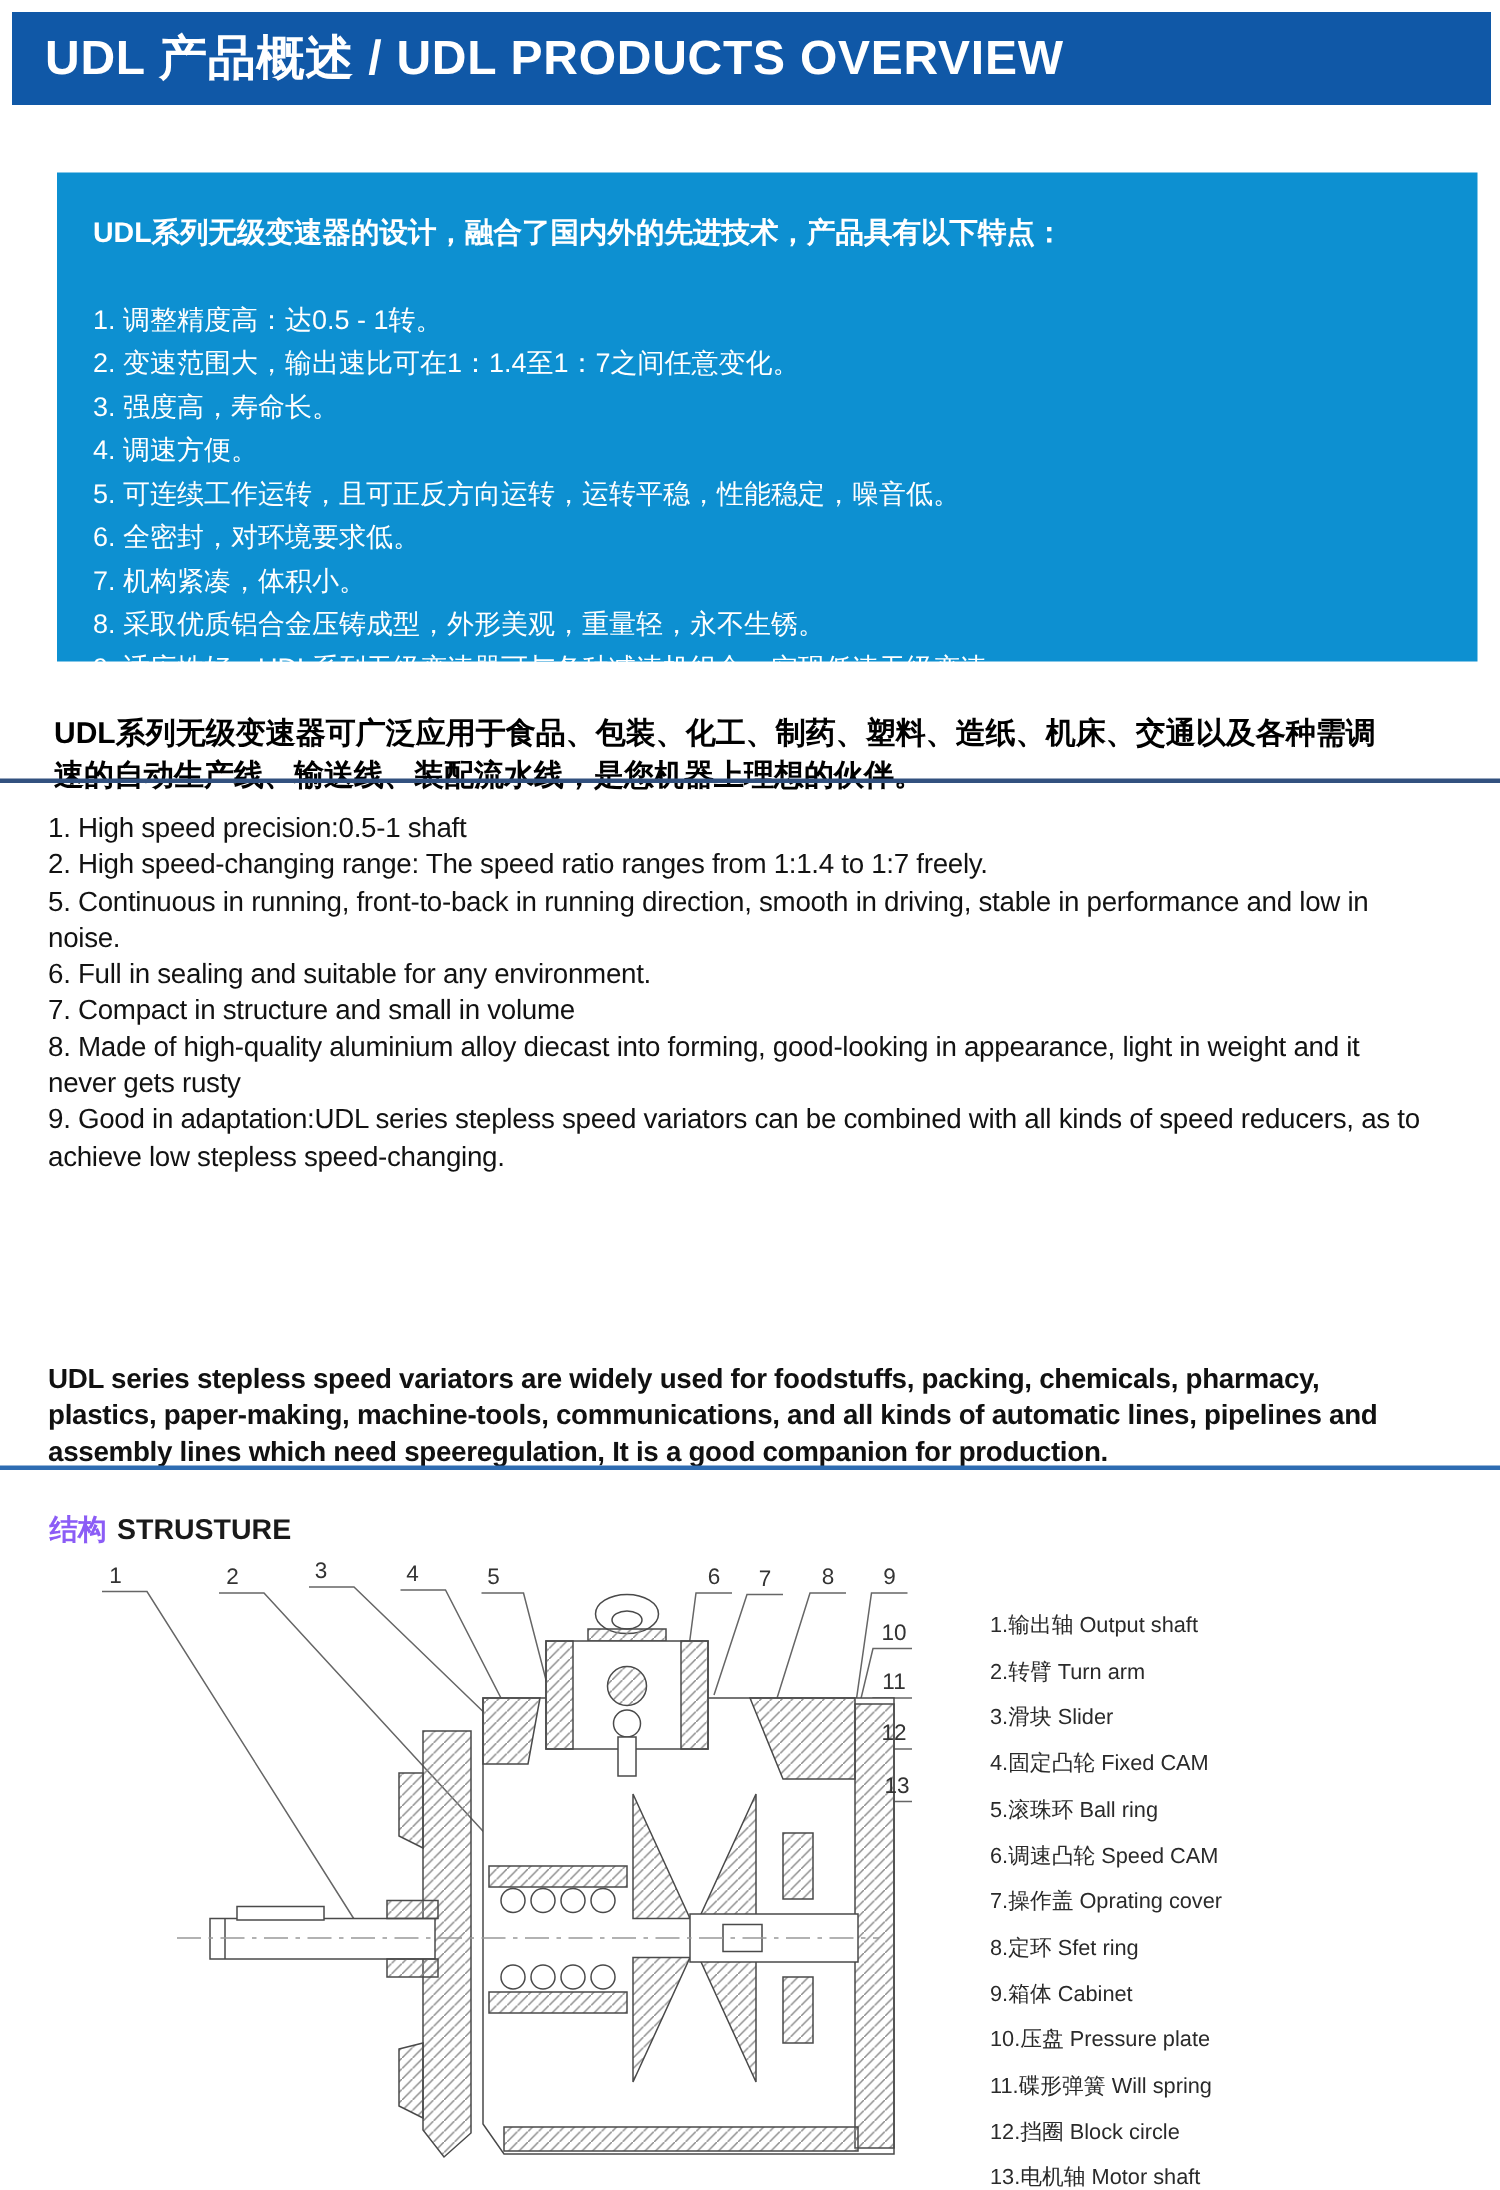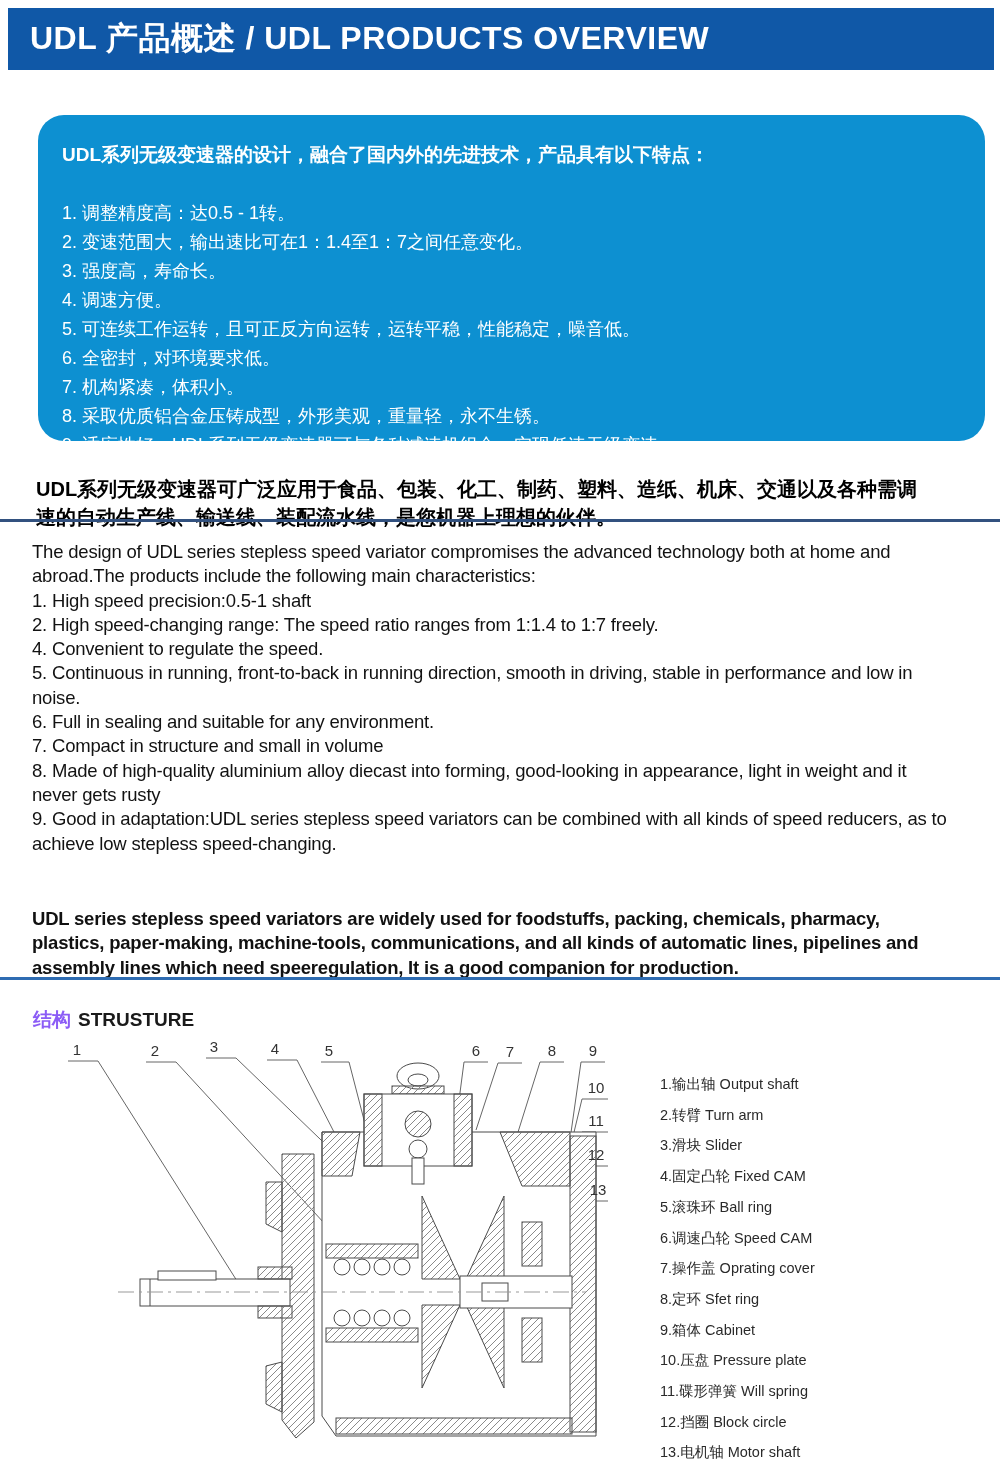--- a/index.html
+++ b/index.html
@@ -11,21 +11,21 @@
   .header-bar{
     position:absolute;left:8px;top:8px;width:986px;height:62px;
     background:#1058a7;color:#ffffff;display:flex;align-items:center;
     box-sizing:border-box;padding-left:22px;
   }
   .header-bar h1{margin:0;font-size:32px;font-weight:bold;letter-spacing:0.5px;}
 
   
   .feature-box{
     position:absolute;left:38px;top:115px;width:947px;height:326px;
-    background:#0d90d1;color:#ffffff;box-sizing:border-box;padding:27px 24px;border-radius:26px;
+    background:#0d90d1;color:#ffffff;box-sizing:border-box;padding:27px 24px;
   }
   .feature-box .fb-title{font-size:19px;font-weight:bold;margin:0 0 31px 0;}
   .feature-box .fb-item{font-size:18px;line-height:29px;font-weight:500;}
 
   
   .cn-para{
     position:absolute;left:36px;top:455px;width:900px;
     font-size:20px;line-height:28px;color:#000000;font-weight:600;
   }
 
@@ -74,24 +74,22 @@
   <div class="fb-item">7. 机构紧凑，体积小。</div>
   <div class="fb-item">8. 采取优质铝合金压铸成型，外形美观，重量轻，永不生锈。</div>
   <div class="fb-item">9. 适应性好。UDL系列无级变速器可与各种减速机组合，实现低速无级变速。</div>
 </div>
 
 <p class="cn-para">UDL系列无级变速器可广泛应用于食品、包装、化工、制药、塑料、造纸、机床、交通以及各种需调速的自动生产线、输送线、装配流水线，是您机器上理想的伙伴。</p>
 
 <div class="divider divider-1"></div>
 
 <div class="en-block">
-  <p>The design of UDL series stepless speed variator compromises the advanced technology both at home and abroad.The products include the following main characteristics:</p>
   <p>1. High speed precision:0.5-1 shaft</p>
   <p>2. High speed-changing range: The speed ratio ranges from 1:1.4 to 1:7 freely.</p>
-  <p>4. Convenient to regulate the speed.</p>
   <p>5. Continuous in running, front-to-back in running direction, smooth in driving, stable in performance and low in noise.</p>
   <p>6. Full in sealing and suitable for any environment.</p>
   <p>7. Compact in structure and small in volume</p>
   <p>8. Made of high-quality aluminium alloy diecast into forming, good-looking in appearance, light in weight and it never gets rusty</p>
   <p>9. Good in adaptation:UDL series stepless speed variators can be combined with all kinds of speed reducers, as to achieve low stepless speed-changing.</p>
 </div>
 
 <p class="bold-para">UDL series stepless speed variators are widely used for foodstuffs, packing, chemicals, pharmacy, plastics, paper-making, machine-tools, communications, and all kinds of automatic lines, pipelines and assembly lines which need speeregulation, It is a good companion for production.</p>
 
 <div class="divider divider-2"></div>

